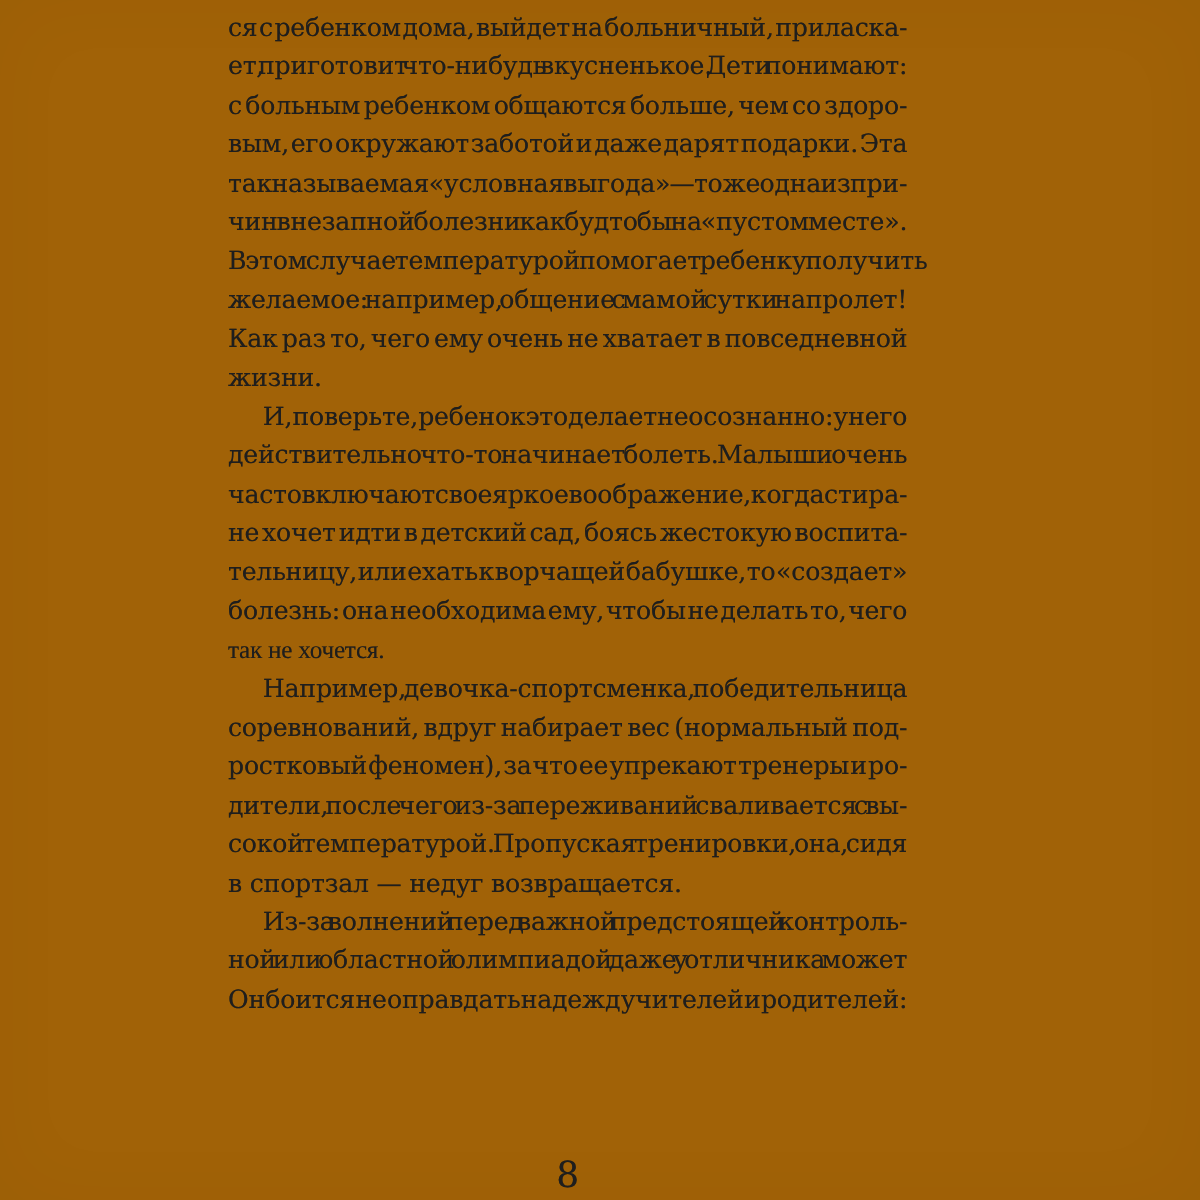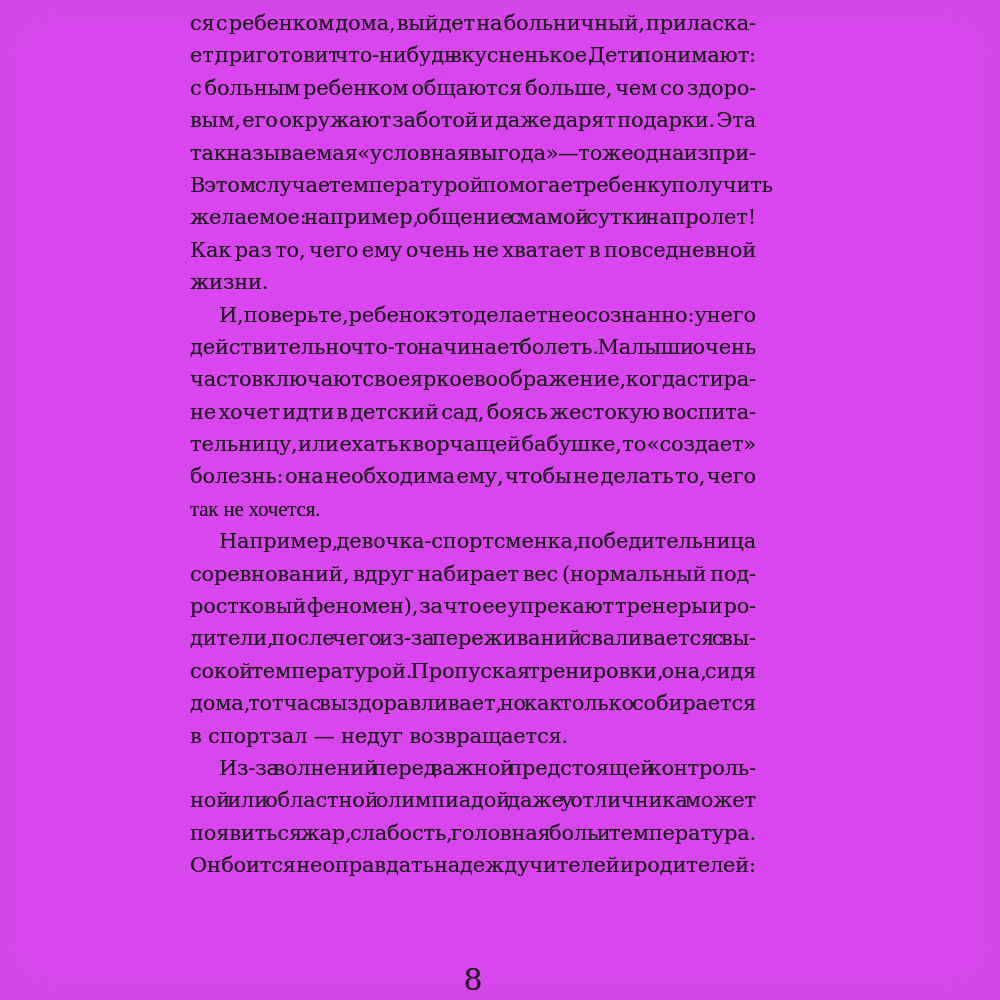--- a/index.html
+++ b/index.html
@@ -7,21 +7,21 @@
     padding: 0;
     width: 1000px;
     height: 1000px;
     background: #ffffff;
     font-family: "DejaVu Serif", serif;
   }
   .book-page {
     position: relative;
     width: 1000px;
     height: 1000px;
-    background: #d946ef;
+    background: #a16207;
     box-shadow: inset 0 0 70px rgba(0,0,0,0.03);
     overflow: hidden;
     color: #1e1e1e;
   }
   .page-text {
     position: absolute;
     left: 190px;
     top: 7px;
     width: 566px;
   }
@@ -54,37 +54,36 @@
 </head>
 <body>
 
 <div class="book-page">
   <div class="page-text">
       <div class="line"><span class="inner" style="word-spacing: -5.22768px;">ся с ребенком дома, выйдет на больничный, приласка-</span></div>
       <div class="line"><span class="inner" style="word-spacing: -11.65px;">ет, приготовит что-нибудь вкусненькое. Дети понимают:</span></div>
       <div class="line"><span class="inner" style="word-spacing: -3.57589px;">с больным ребенком общаются больше, чем со здоро-</span></div>
       <div class="line"><span class="inner" style="word-spacing: -5.01758px;">вым, его окружают заботой и даже дарят подарки. Эта</span></div>
       <div class="line"><span class="inner" style="word-spacing: -6.99023px;">так называемая «условная выгода» — тоже одна из при-</span></div>
+      <div class="line"><span class="inner" style="word-spacing: -7.31641px;">чин внезапной болезни как будто бы на «пустом месте».</span></div>
       <div class="line"><span class="inner" style="word-spacing: -7.43229px;">В этом случае температурой помогает ребенку получить</span></div>
       <div class="line"><span class="inner" style="word-spacing: -9.28906px;">желаемое: например, общение с мамой сутки напролет!</span></div>
       <div class="line"><span class="inner" style="word-spacing: -2.94097px; margin-top: 28px;">Как раз то, чего ему очень не хватает в повседневной</span></div>
       <div class="line left"><span class="inner" style="word-spacing: 0px;">жизни.</span></div>
       <div class="line indent"><span class="inner" style="word-spacing: -6.3683px;">И, поверьте, ребенок это делает неосознанно: у него</span></div>
       <div class="line"><span class="inner" style="word-spacing: -7.72187px;">действительно что-то начинает болеть. Малыши очень</span></div>
       <div class="line"><span class="inner" style="word-spacing: -6.65104px;">часто включают свое яркое воображение, когда стира-</span></div>
       <div class="line"><span class="inner" style="word-spacing: -4.08398px;">не хочет идти в детский сад, боясь жестокую воспита-</span></div>
       <div class="line"><span class="inner" style="word-spacing: -5.92411px;">тельницу, или ехать к ворчащей бабушке, то «создает»</span></div>
       <div class="line"><span class="inner" style="word-spacing: -4.98047px;">болезнь: она необходима ему, чтобы не делать то, чего</span></div>
       <div class="line left"><span class="inner" style="word-spacing: 0px; font-family: Liberation Serif, serif;">так не хочется.</span></div>
       <div class="line indent"><span class="inner" style="word-spacing: -8.36719px;">Например, девочка-спортсменка, победительница</span></div>
       <div class="line"><span class="inner" style="word-spacing: -2.66562px;">соревнований, вдруг набирает вес (нормальный под-</span></div>
       <div class="line"><span class="inner" style="word-spacing: -5.48633px;">ростковый феномен), за что ее упрекают тренеры и ро-</span></div>
       <div class="line"><span class="inner" style="word-spacing: -8.8192px;">дители, после чего из-за переживаний сваливается с вы-</span></div>
       <div class="line"><span class="inner" style="word-spacing: -8.24375px;">сокой температурой. Пропуская тренировки, она, сидя</span></div>
-      <div class="line"><span class="inner" style="word-spacing: -8.4375px;">дома, тотчас выздоравливает, но как только собирается</span></div>
       <div class="line left"><span class="inner" style="word-spacing: 0px;">в спортзал — недуг возвращается.</span></div>
       <div class="line indent"><span class="inner" style="word-spacing: -12.1031px;">Из-за волнений перед важной предстоящей контроль-</span></div>
       <div class="line"><span class="inner" style="word-spacing: -9.29688px;">ной или областной олимпиадой даже у отличника может</span></div>
-      <div class="line"><span class="inner" style="word-spacing: -8.03906px;">появиться жар, слабость, головная боль и температура.</span></div>
       <div class="line"><span class="inner" style="word-spacing: -6.15402px;">Он боится не оправдать надежд учителей и родителей:</span></div>
     </div>
   <div class="page-number">8</div>
 </div>
 
 </body></html>

